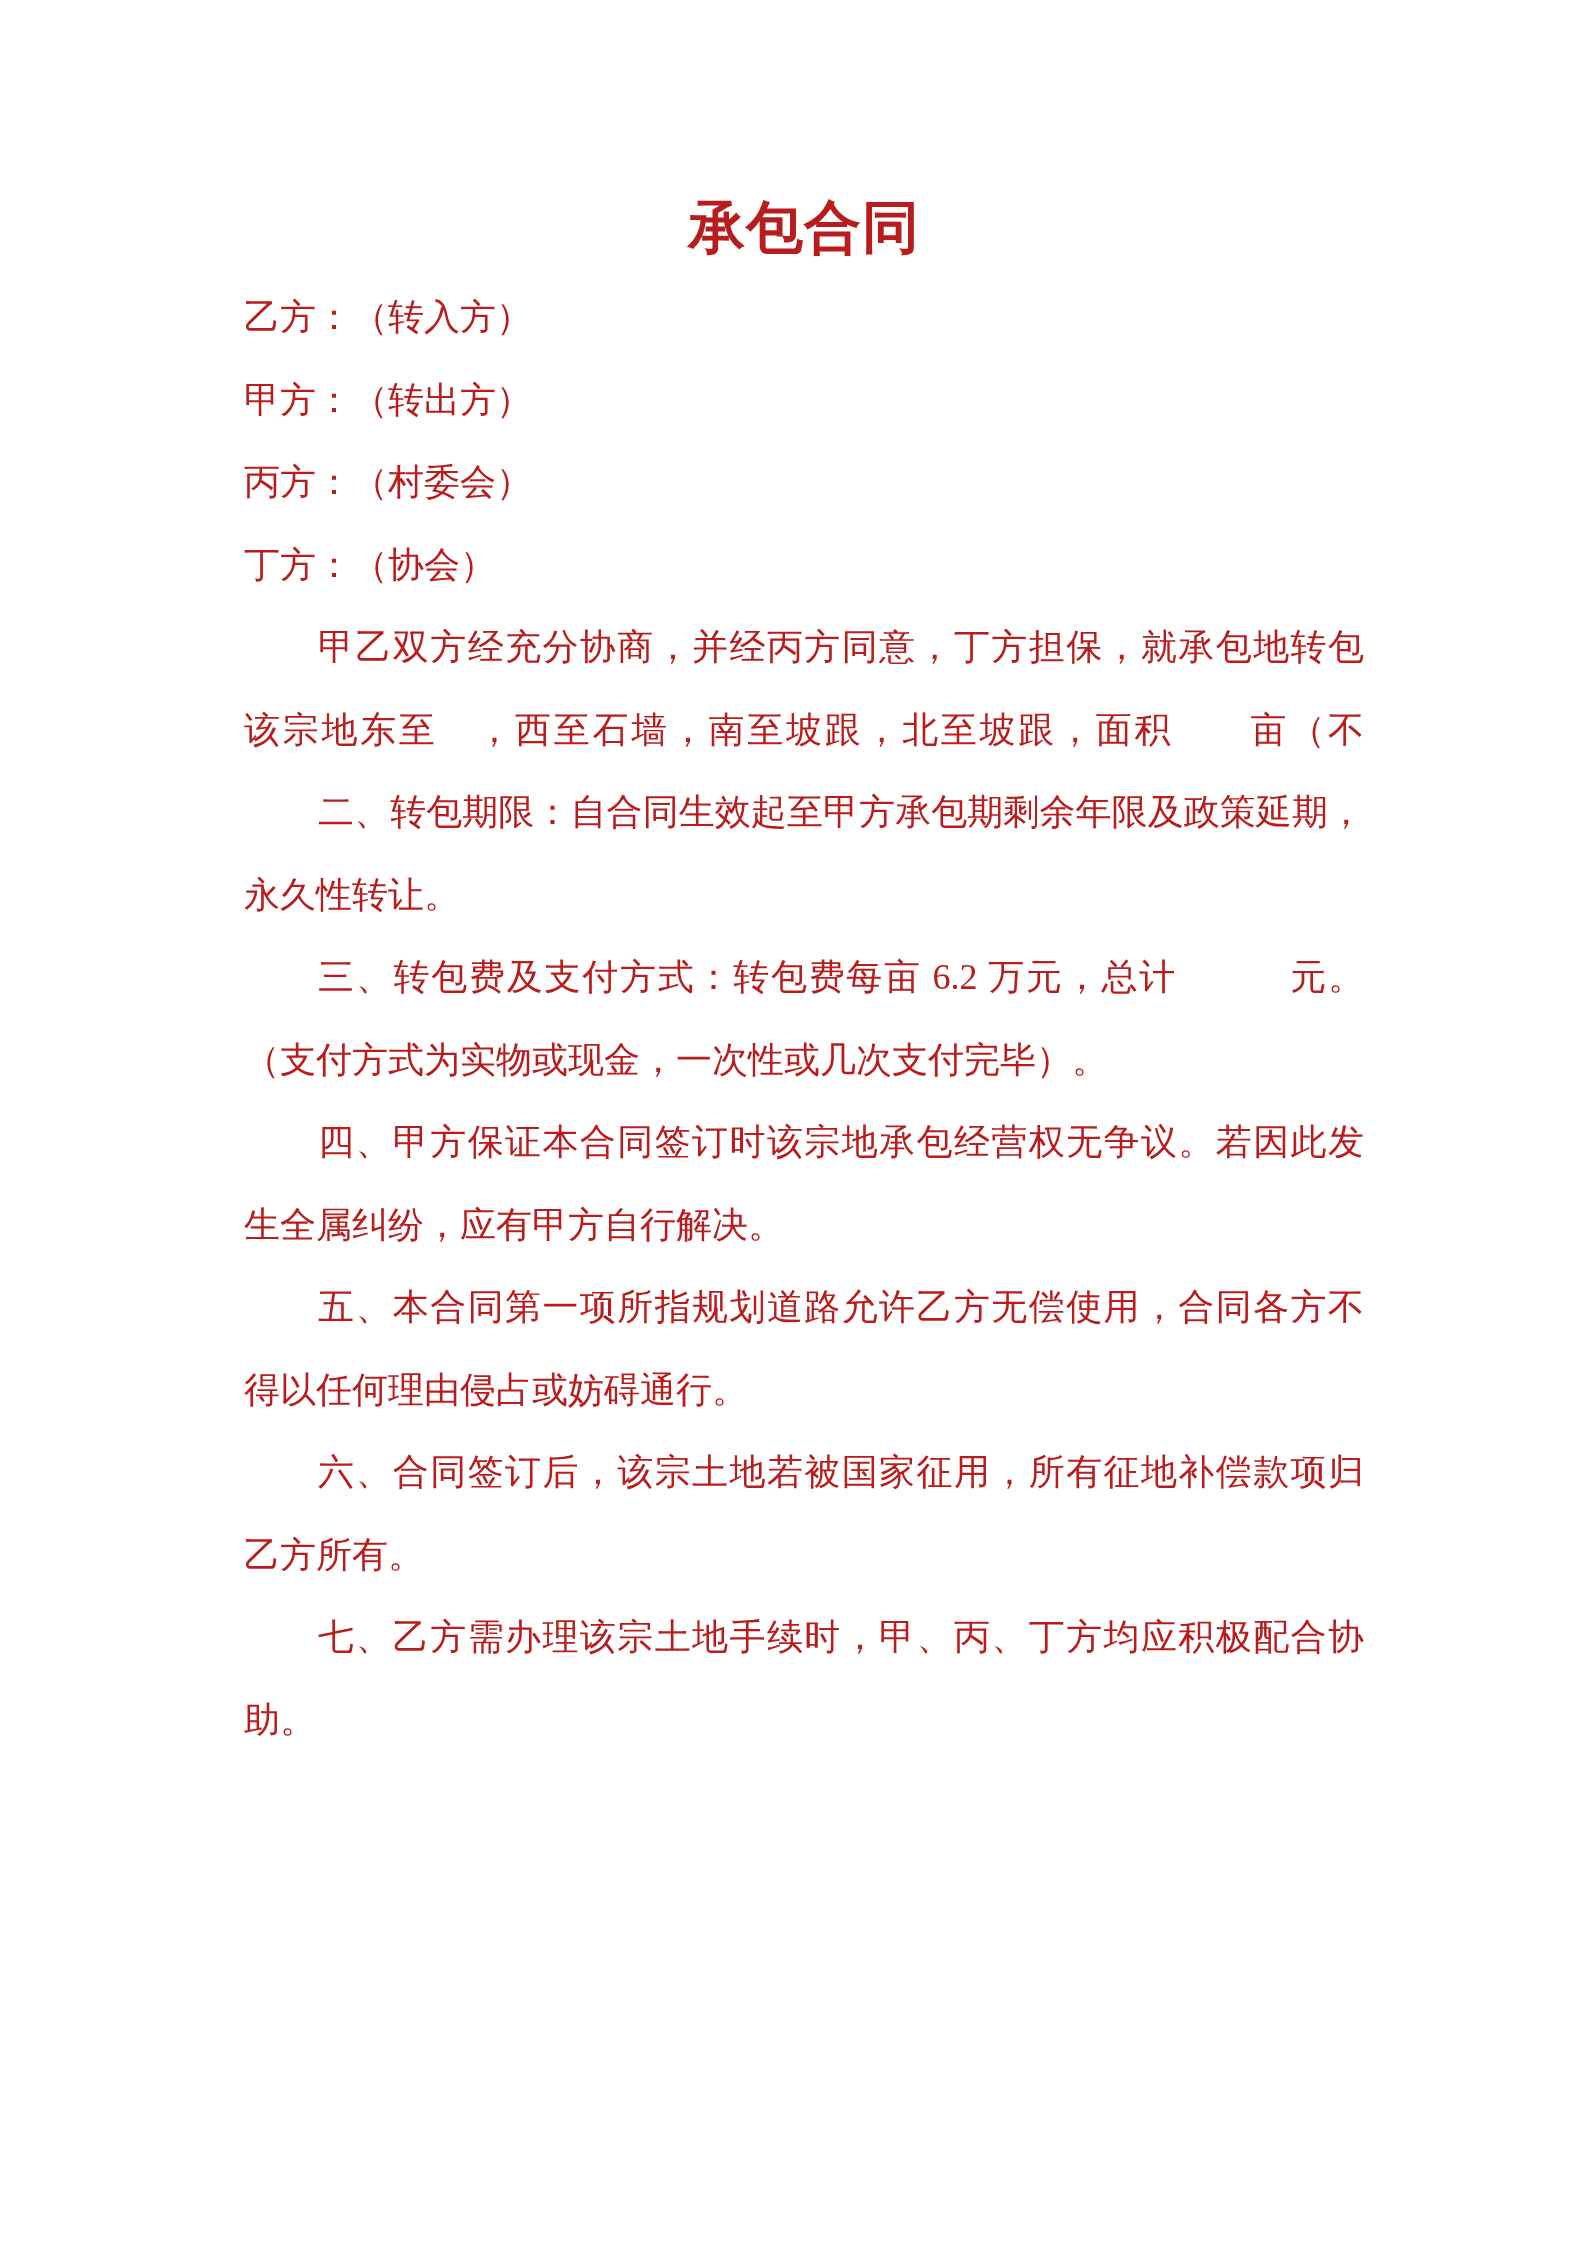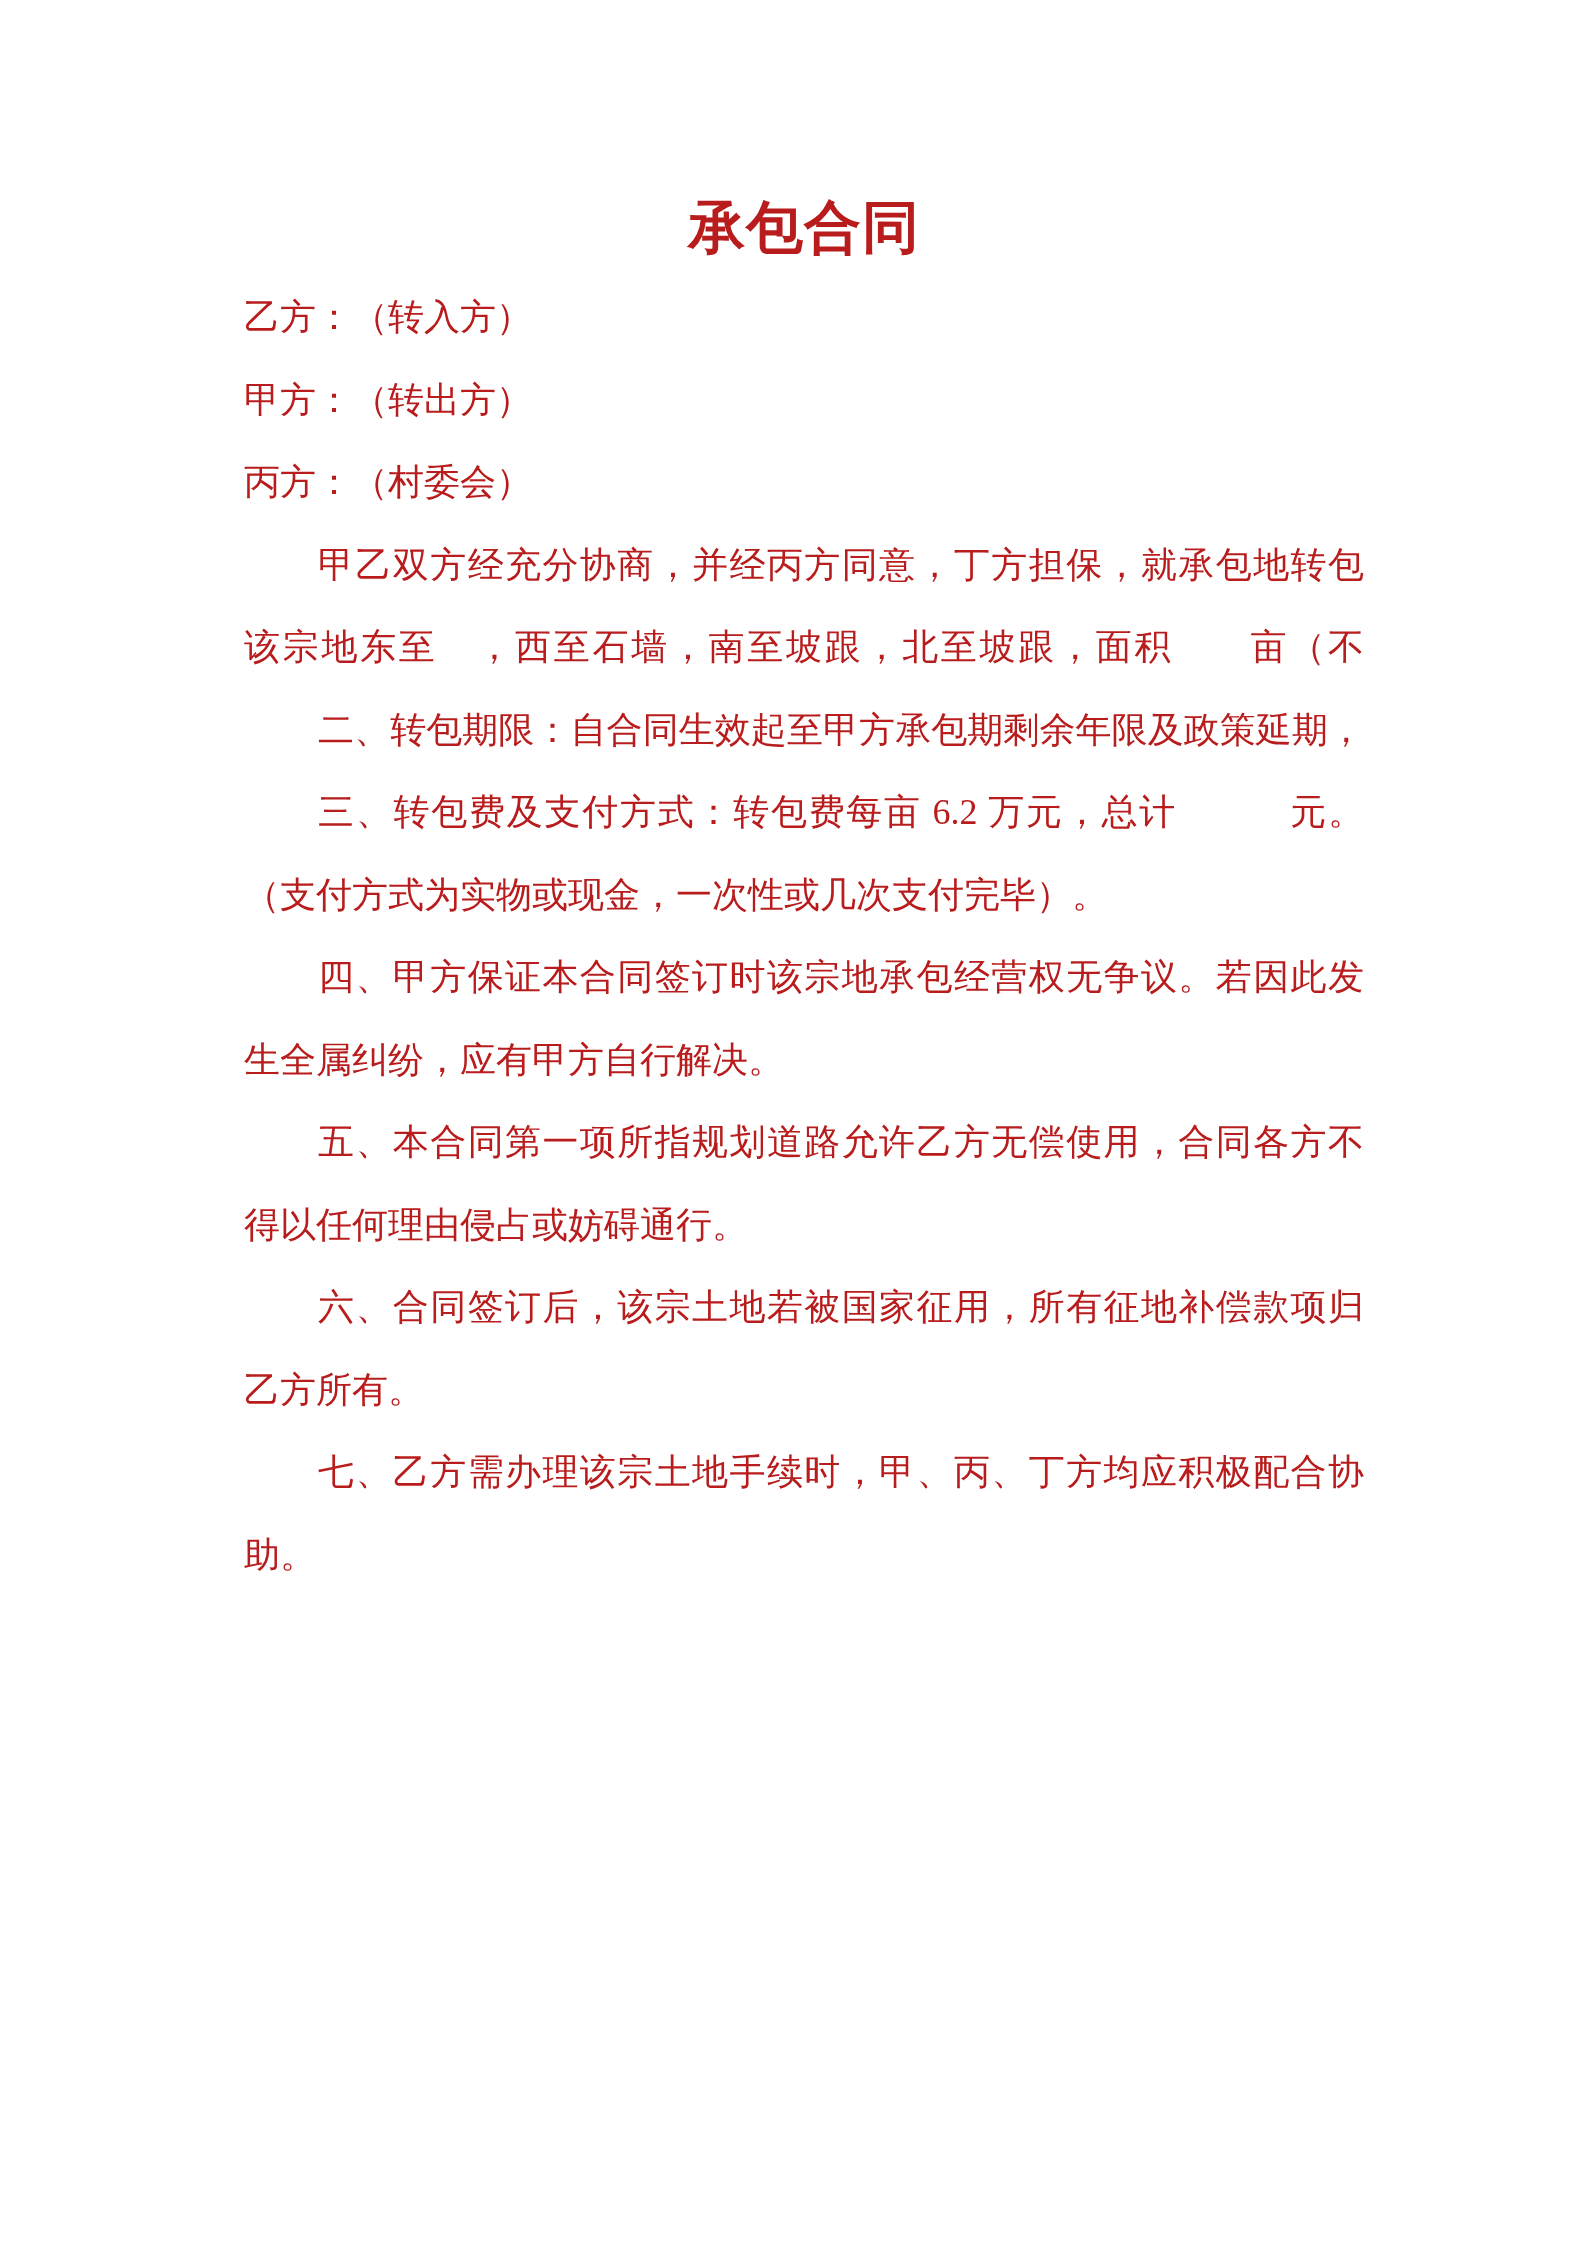--- a/index.html
+++ b/index.html
@@ -48,26 +48,28 @@
 
 <div class="page">
 
   <h1 class="doc-title">承包合同</h1>
 
   <div class="body-text">
 
     <div class="line">乙方：（转入方）</div>
     <div class="line">甲方：（转出方）</div>
     <div class="line">丙方：（村委会）</div>
+    <div class="line">丁方：（协会）</div>
 
     <div class="line indent just">甲乙双方经充分协商，并经丙方同意，丁方担保，就承包地转包</div>
 
     <div class="line just">该宗地东至　，西至石墙，南至坡跟，北至坡跟，面积　　亩（不</div>
 
     <div class="line indent just">二、转包期限：自合同生效起至甲方承包期剩余年限及政策延期，</div>
+    <div class="line">永久性转让。</div>
 
     <div class="line indent just">三、转包费及支付方式：转包费每亩 6.2 万元，总计　　　元。</div>
     <div class="line">（支付方式为实物或现金，一次性或几次支付完毕）。</div>
 
     <div class="line indent just">四、甲方保证本合同签订时该宗地承包经营权无争议。若因此发</div>
     <div class="line">生全属纠纷，应有甲方自行解决。</div>
 
     <div class="line indent just">五、本合同第一项所指规划道路允许乙方无偿使用，合同各方不</div>
     <div class="line">得以任何理由侵占或妨碍通行。</div>
 

